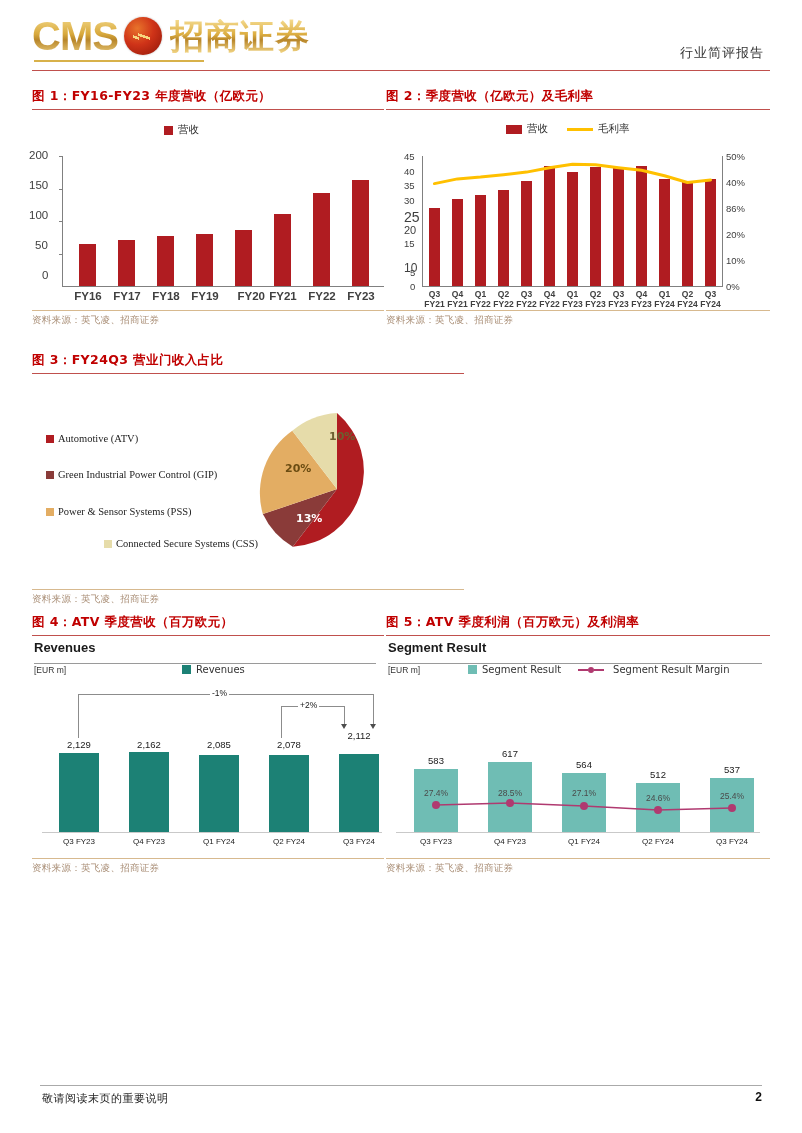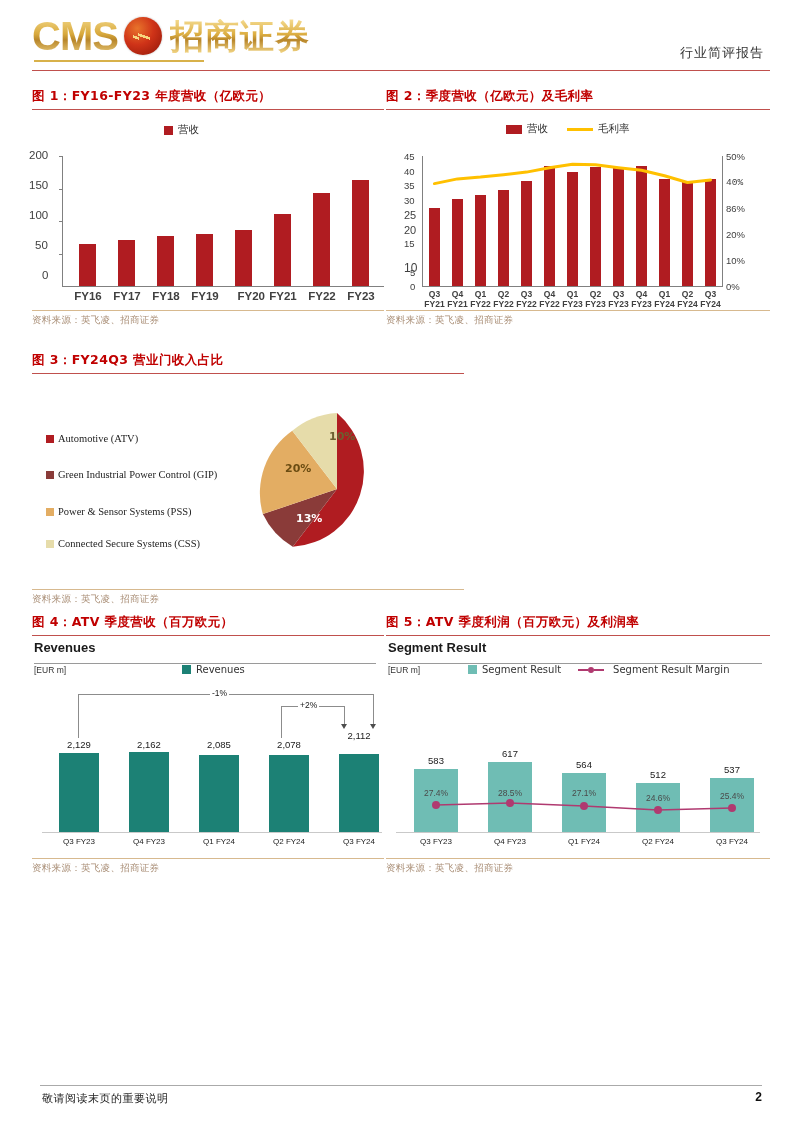--- a/index.html
+++ b/index.html
@@ -194,29 +194,29 @@
         <span class="lg-sq" style="width:16px;height:9px;background:#b01c21;"></span>
         <span style="font-size:10.5px;">营收</span>
         <span class="lg-line" style="background:#ffc000;margin-left:14px;"></span>
         <span style="font-size:10.5px;">毛利率</span>
       </div>
 
       <div class="ytick" style="left:18px;top:41px;font-size:9.5px;">45</div>
       <div class="ytick" style="left:18px;top:55.4px;font-size:9.5px;">40</div>
       <div class="ytick" style="left:18px;top:69.9px;font-size:9.5px;">35</div>
       <div class="ytick" style="left:18px;top:84.3px;font-size:9.5px;">30</div>
-      <div class="ytick" style="left:18px;top:98.8px;font-size:11px;">25</div>
+      <div class="ytick" style="left:18px;top:98.8px;font-size:14px;">25</div>
       <div class="ytick" style="left:18px;top:113.2px;font-size:11px;">20</div>
       <div class="ytick" style="left:18px;top:127.7px;font-size:9.5px;">15</div>
       <div class="ytick" style="left:18px;top:151px;font-size:12px;">10</div>
       <div class="ytick" style="left:24px;top:156.6px;font-size:9.5px;">5</div>
       <div class="ytick" style="left:24px;top:171px;font-size:9.5px;">0</div>
 
       <div class="ytick" style="left:340px;top:41px;font-size:9.5px;">50%</div>
-      <div class="ytick" style="left:340px;top:67px;font-size:9.5px;font-family:Liberation Mono, monospace;">40%</div>
+      <div class="ytick" style="left:340px;top:67px;font-size:9.5px;">40%</div>
       <div class="ytick" style="left:340px;top:93px;font-size:9.5px;">86%</div>
       <div class="ytick" style="left:340px;top:119px;font-size:9.5px;">20%</div>
       <div class="ytick" style="left:340px;top:145px;font-size:9.5px;">10%</div>
       <div class="ytick" style="left:340px;top:171px;font-size:9.5px;">0%</div>
 
       <div class="axis-line" style="left:36px;top:46px;width:1px;height:130px;"></div>
       <div class="axis-line" style="left:336px;top:46px;width:1px;height:130px;"></div>
       <div class="axis-line" style="left:36px;top:176px;width:301px;height:1px;"></div>
 
       <div class="bar" style="left:43px;top:97.4px;width:11px;height:78.6px;background:#b01c21;"></div>
@@ -279,21 +279,21 @@
         <span>Automotive (ATV)</span>
       </div>
       <div class="pie-legend-item" style="left:14px;top:94px;width:212px;">
         <span class="sw" style="background:#8a3b39;"></span>
         <span>Green Industrial Power Control (GIP)</span>
       </div>
       <div class="pie-legend-item" style="left:14px;top:131px;width:212px;">
         <span class="sw" style="background:#e3ad63;"></span>
         <span>Power &amp; Sensor Systems (PSS)</span>
       </div>
-      <div class="pie-legend-item" style="left:14px;top:163px;width:212px;">
+      <div class="pie-legend-item" style="left:14px;top:163px;width:212px;justify-content:flex-end;">
         <span class="sw" style="background:#e6dcaa;"></span>
         <span>Connected Secure Systems (CSS)</span>
       </div>
 
       <svg viewBox="0 0 200 200" style="position:absolute;left:225px;top:35px;width:160px;height:160px;">
 
         <path d="M100,100 L100,5 A95,95 0 0,1 44.7,172.3 Z" fill="#b01c21"></path>
 
         <path d="M100,100 L44.7,172.3 A95,95 0 0,1 7.3,131.4 Z" fill="#8a3b39"></path>
 

